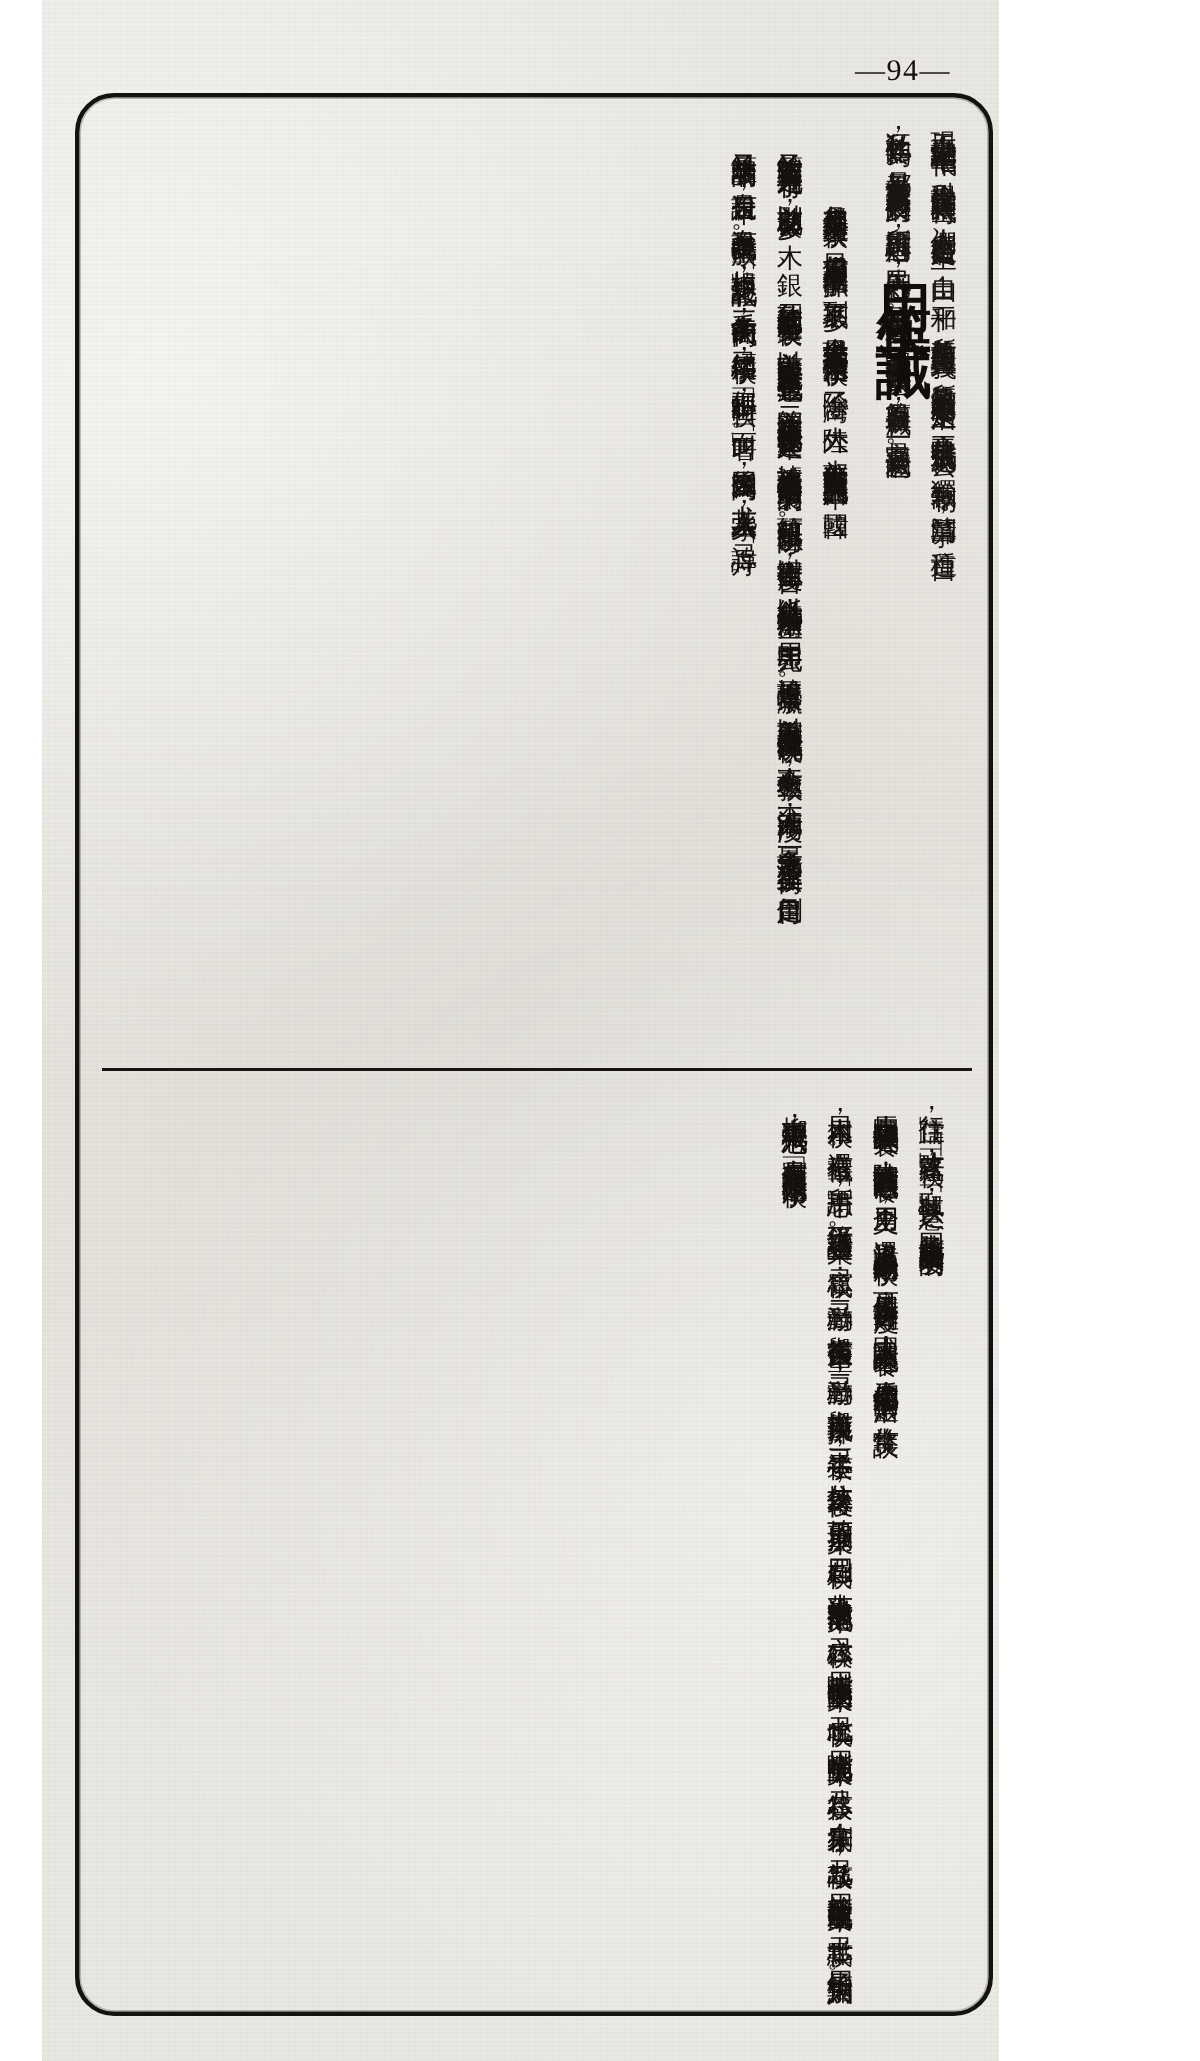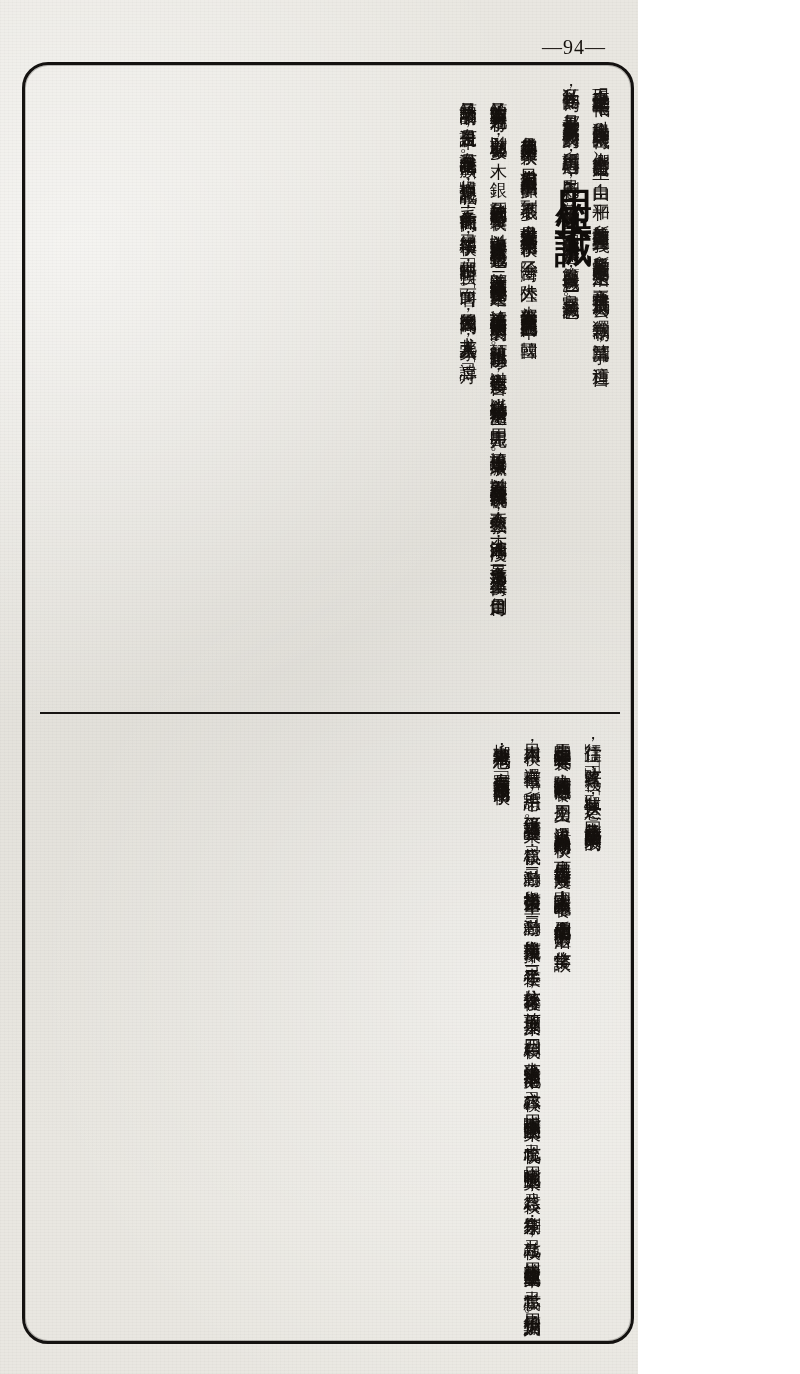--- a/index.html
+++ b/index.html
@@ -13,20 +13,21 @@
   #page {
     position: relative;
     width: 638px;
     height: 1374px;
     overflow: hidden;
     background: #e9e7e1;
     background-image:
       radial-gradient(circle at 12% 18%, rgba(255,255,255,0.55) 0%, rgba(255,255,255,0) 38%),
       radial-gradient(circle at 78% 72%, rgba(255,255,255,0.40) 0%, rgba(255,255,255,0) 42%),
       radial-gradient(circle at 50% 50%, rgba(120,115,105,0.10) 0%, rgba(120,115,105,0.0) 70%);
+    margin-left: 28px;
   }
   
   #page:before {
     content: "";
     position: absolute;
     inset: 0;
     pointer-events: none;
     background-image:
       repeating-linear-gradient(0deg, rgba(0,0,0,0.018) 0px, rgba(0,0,0,0.018) 1px, rgba(255,255,255,0.0) 1px, rgba(255,255,255,0.0) 3px),
       repeating-linear-gradient(90deg, rgba(0,0,0,0.015) 0px, rgba(0,0,0,0.015) 1px, rgba(255,255,255,0.0) 1px, rgba(255,255,255,0.0) 4px);

